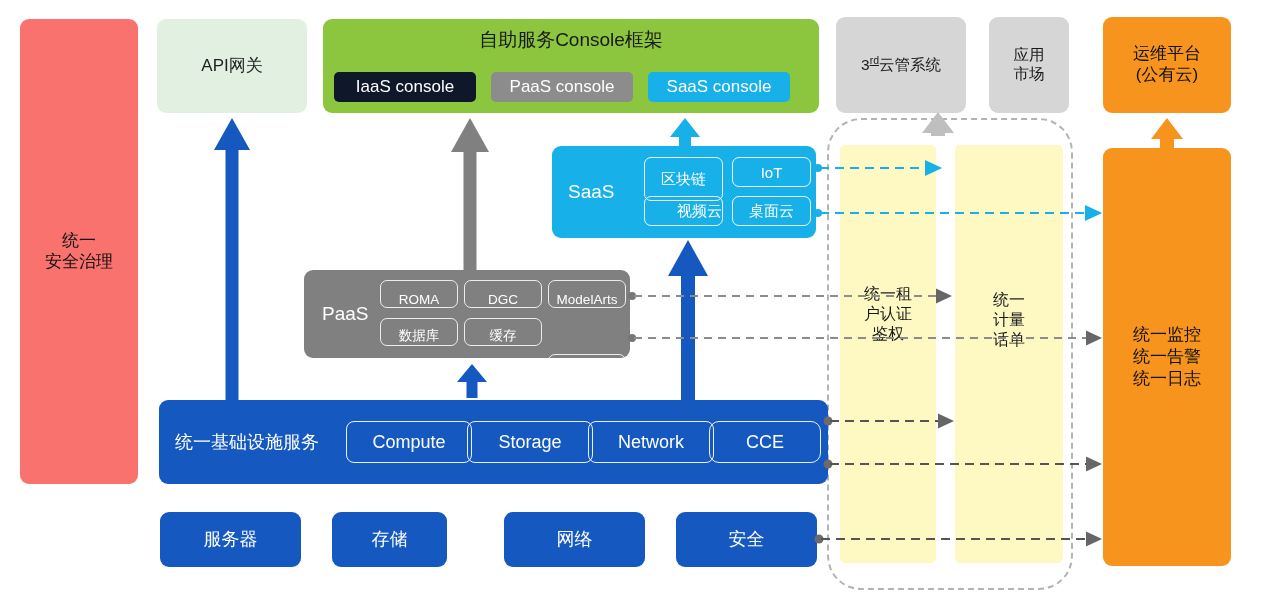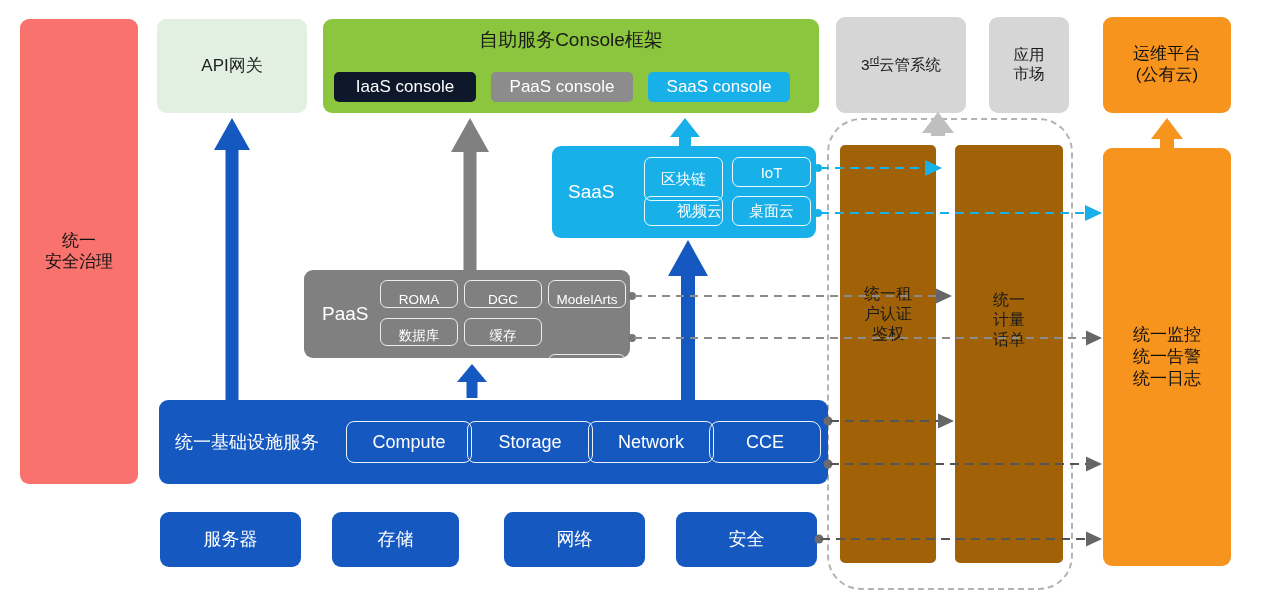--- a/index.html
+++ b/index.html
@@ -42,21 +42,21 @@
 
   
   .infra{background:#1558C0;}
   .infra-label{position:absolute;left:16px;top:50%;transform:translateY(-50%);color:#fff;font-size:18px;}
   .pillb{position:absolute;box-sizing:border-box;display:flex;align-items:center;justify-content:center;
         border:1.6px solid rgba(255,255,255,.92);border-radius:8px;color:#fff;font-size:18px;}
   .hw{background:#1558C0;color:#fff;font-size:18px;}
 
   
   .dashcontainer{position:absolute;box-sizing:border-box;border:2.5px dashed #B3B3B3;border-radius:34px;}
-  .greycol{position:absolute;background:#a16207;border-radius:5px;}
+  .greycol{position:absolute;background:#fef9c3;border-radius:5px;}
   .greycol .cap{position:absolute;left:0;right:0;text-align:center;color:#1a1a1a;font-size:16px;line-height:1.26;}
 
   svg.ov{position:absolute;left:0;top:0;width:1265px;height:605px;pointer-events:none;}
 </style>
 </head>
 <body>
 
 <div id="stage">
 
   <div class="box rnd red" style="left:20px;top:19px;width:118px;height:465px;">
@@ -179,21 +179,21 @@
       <span>Network</span>
     </div>
     <div class="pillb" style="left:550px;top:21px;width:112px;height:42px;border-radius:10px;">
       <span>CCE</span>
     </div>
   </div>
 
   <div class="box rnd hw" style="left:160px;top:512px;width:141px;height:55px;">
     <span>服务器</span>
   </div>
-  <div class="box rnd hw" style="left:332px;top:512px;width:127px;height:55px;">
+  <div class="box rnd hw" style="left:332px;top:512px;width:115px;height:55px;">
     <span>存储</span>
   </div>
   <div class="box rnd hw" style="left:504px;top:512px;width:141px;height:55px;">
     <span>网络</span>
   </div>
   <div class="box rnd hw" style="left:676px;top:512px;width:141px;height:55px;">
     <span>安全</span>
   </div>
 
   <svg class="ov" viewBox="0 0 1265 605">

